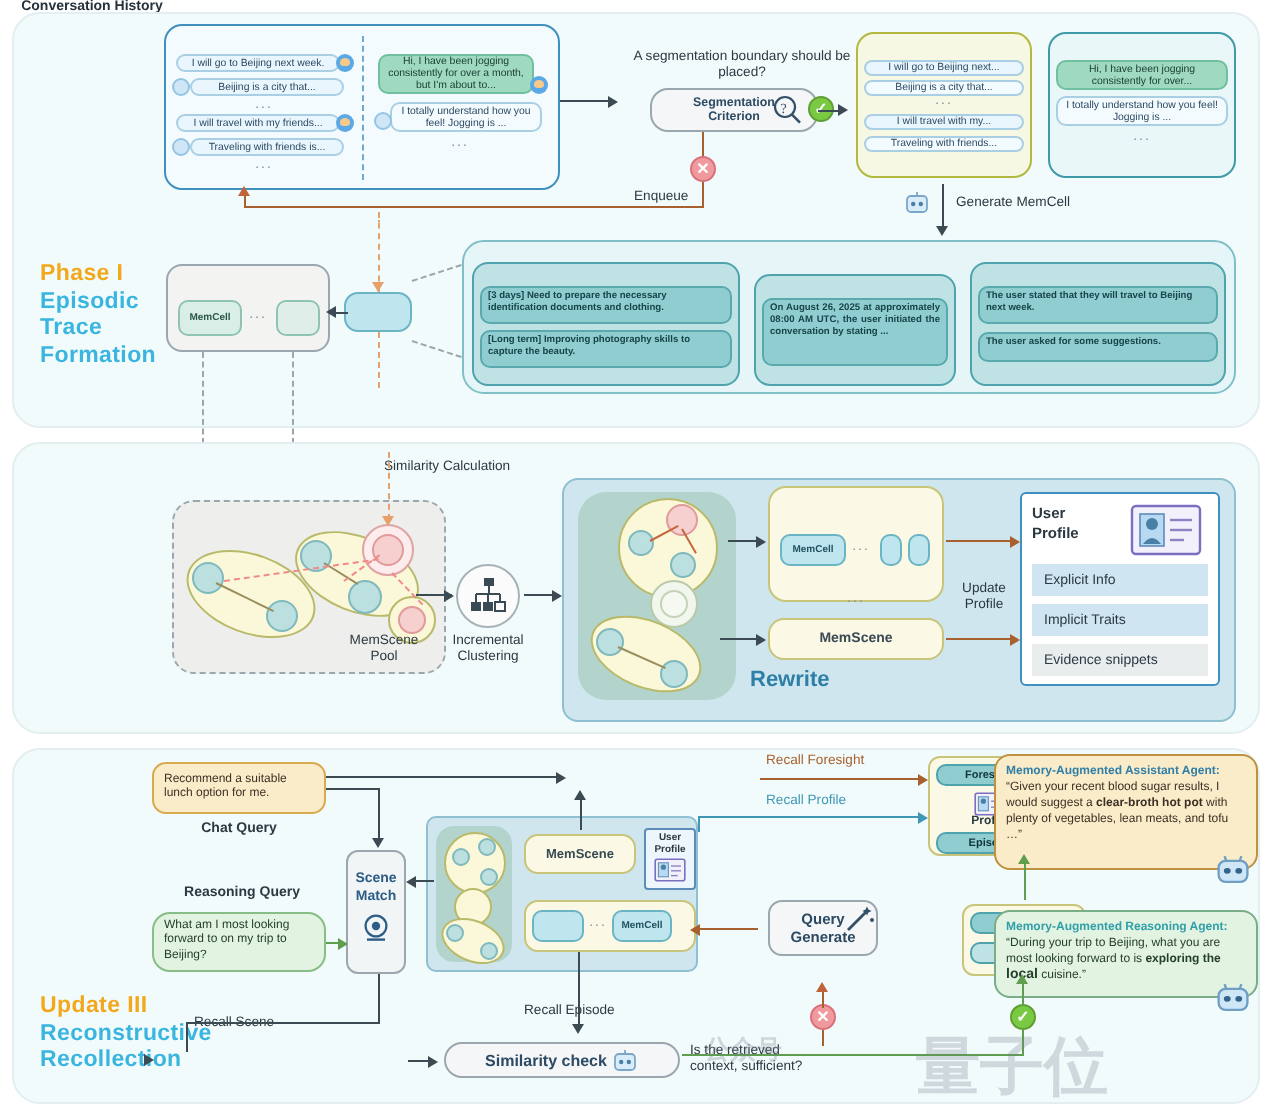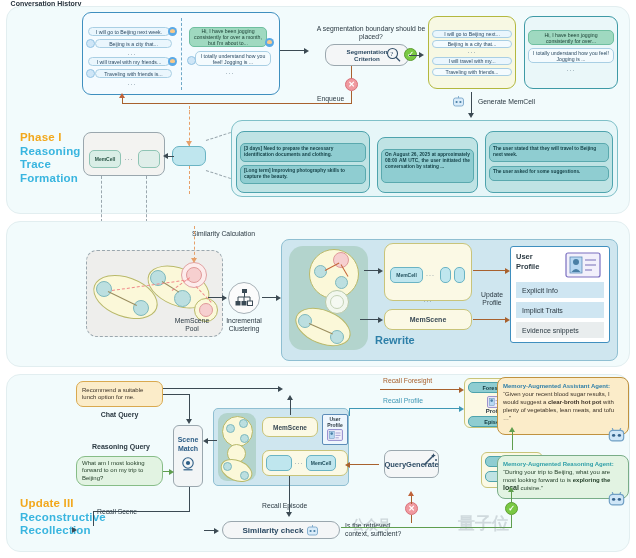--- a/index.html
+++ b/index.html
@@ -84,33 +84,33 @@
                   justify-content:center; }
 
   .teal-card { position:absolute; border-radius:8px; border:1.3px solid #4ea3ad; background:#bfe3e4; }
   .teal-sub  { position:absolute; border-radius:5px; background:#8fcdd1; border:1px solid #5aa9ae;
                color:#17444a; font-size:4.8px; font-weight:bold; line-height:6px; padding:2px 3px; }
 
   .node { position:absolute; border-radius:50%; background:#bcdfe0; border:1px solid #7fb9bd; }
   .node.pink { background:#f6cfcf; border-color:#e09a9a; }
   .ell { position:absolute; border-radius:50%; background:#fbf8d9; border:1px solid #b9b96a; }
 
-  .watermark { position:absolute; font-size:17px; color:rgba(120,130,140,.28); font-weight:bold; }
+  .watermark { position:absolute; font-size:32px; color:rgba(120,130,140,.28); font-weight:bold; }
   .wm-small { position:absolute; font-size:13px; color:rgba(120,130,140,.3); font-weight:bold; }
 </style>
 </head>
 <body>
 
 <div class="canvas">
 
   <div class="phase" id="phase1"></div>
 
   <div class="phase-label" style="left:20px; top:131px;">
     <span class="p">Phase I</span>
-    <span class="t">Reasoning</span>
+    <span class="t">Episodic</span>
     <span class="t">Trace</span>
     <span class="t">Formation</span>
   </div>
 
   <div class="framed fr-blue" style="left:82px; top:12px; width:198px; height:83px;"></div>
   <div class="line vdash" style="left:181px; top:18px; height:72px; border-left:1px dashed #6fa8c8;"></div>
 
   <div class="ttl" style="left:86px; top:16px; width:92px; font-size:7px;">Conversation History</div>
   <div class="bubble" style="left:88px; top:27px; width:82px; height:9px;">I will go to Beijing next week.</div>
   <div class="av user" style="left:168px; top:27px;"></div>
@@ -449,21 +449,21 @@
     <span style="color:#2f9fa8; font-weight:bold;">Memory-Augmented Reasoning Agent:</span><span> “During your trip to Beijing, what you are most looking forward to is </span><b>exploring the </b><b style="font-size:7px;">local</b><span> cuisine.”</span>
   </div>
   <svg style="position:absolute; left:608px; top:490px;" width="17" height="17" viewBox="0 0 13 13">
     <rect x="1" y="3.4" width="11" height="8" rx="2.6" fill="#cfe6f7" stroke="#6f9fc4" stroke-width=".9"></rect>
     <ellipse cx="4.3" cy="7.2" rx="1.3" ry="1.1" fill="#34638c"></ellipse>
       <ellipse cx="8.7" cy="7.2" rx="1.3" ry="1.1" fill="#34638c"></ellipse>
     <line x1="3.3" y1="1.6" x2="3.9" y2="3.4" stroke="#6f9fc4" stroke-width=".9"></line>
     <line x1="9.7" y1="1.6" x2="9.1" y2="3.4" stroke="#6f9fc4" stroke-width=".9"></line>
   </svg>
 
-  <div class="pill" style="left:384px; top:450px; width:55px; height:28px; border-radius:7px; flex-direction:row; gap:0; font-size:7.5px;">
+  <div class="pill" style="left:384px; top:450px; width:55px; height:28px; border-radius:7px; flex-direction:column; gap:0; font-size:7.5px;">
     <span>Query</span>
     <span>Generate</span>
   </div>
   <svg style="position:absolute; left:422px; top:452px;" width="16" height="16" viewBox="0 0 16 16">
     <line x1="2" y1="13" x2="11" y2="4" stroke="#34506a" stroke-width="1.4"></line>
     <path d="M11.5 1.2 l.7 1.6 1.6 .7 -1.6 .7 -.7 1.6 -.7 -1.6 -1.6 -.7 1.6 -.7z" fill="#34506a"></path>
     <circle cx="14" cy="8" r="1" fill="#34506a"></circle>
   </svg>
   <div class="line brown" style="left:349px; top:464px; width:30px; height:1px;"></div>
   <div class="arw left" style="left:345px; top:461.5px; border-right-color:#a8612e;"></div>

